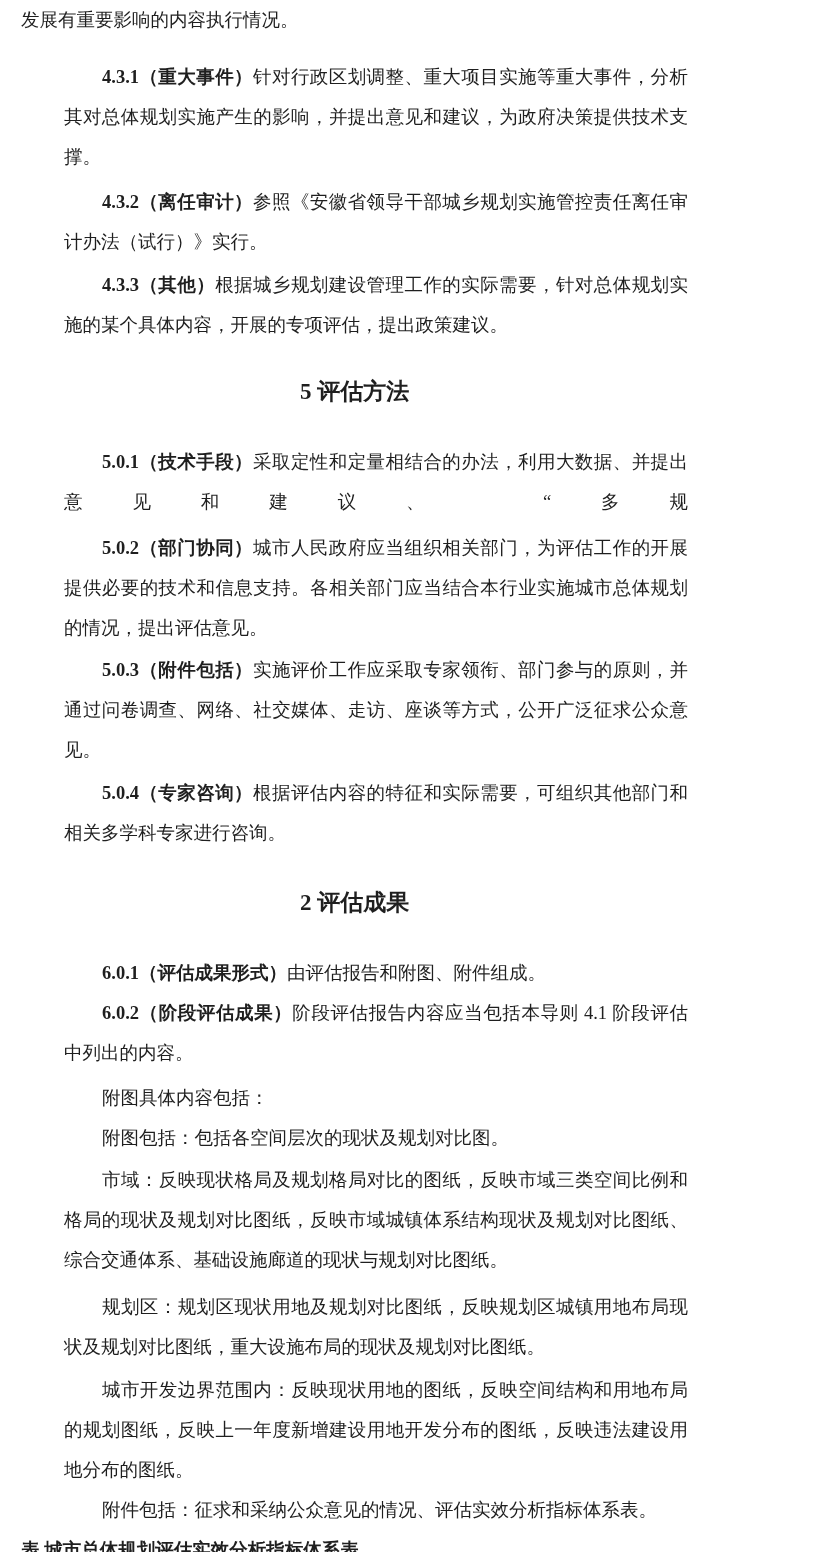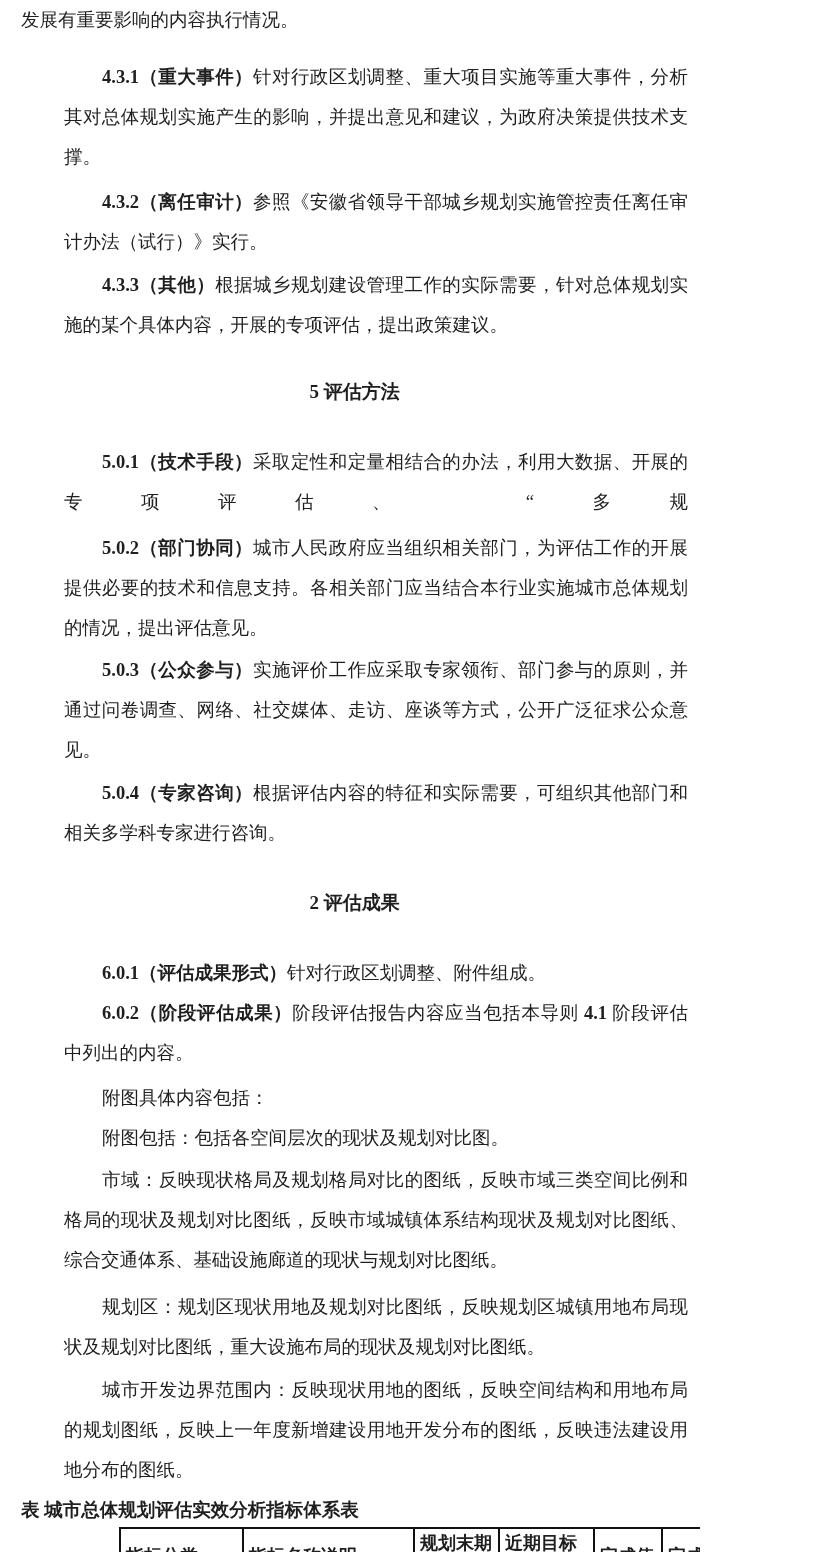--- a/index.html
+++ b/index.html
@@ -13,27 +13,27 @@
     width: 700px; height: 1552px;
     padding: 0 12px 12px 21px;
     overflow: hidden;
     font-size: 18.5px;
     line-height: 40px;
     text-align: justify;
   }
   p { margin: 0; }
   .indent { text-indent: 38px; margin-left: 43px; }
   .clause-label { font-weight: bold; }
-  .ref-bold { font-weight: bold; }
+  .ref-bold { font-weight: normal; }
   .heading-left {
     font-weight: bold; font-size: 19.5px; line-height: 40px;
     text-align: left; margin: 13px 0 0 0;
   }
   .heading-center {
-    font-weight: bold; font-size: 19px; line-height: 40px;
+    font-weight: bold; font-size: 23px; line-height: 40px;
     text-align: center;
   }
   .flush-last { text-align-last: justify; }
   .table-title {
     font-weight: bold; font-size: 18.5px; line-height: 30px;
     text-align: left; margin-top: 5px;
   }
   table.ind-table {
     border-collapse: collapse;
     table-layout: fixed;
@@ -62,45 +62,46 @@
 
 
   <p class="body-text indent" style="margin-top:17px"><span class="clause-label">4.3.1（重大事件）</span><span>针对行政区划调整、重大项目实施等重大事件，分析其对总体规划实施产生的影响，并提出意见和建议，为政府决策提供技术支撑。</span></p>
 
   <p class="body-text indent" style="margin-top:5px"><span class="clause-label">4.3.2（离任审计）</span><span>参照《安徽省领导干部城乡规划实施管控责任离任审计办法（试行）》实行。</span></p>
 
   <p class="body-text indent" style="margin-top:3px"><span class="clause-label">4.3.3（其他）</span><span>根据城乡规划建设管理工作的实际需要，针对总体规划实施的某个具体内容，开展的专项评估，提出政策建议。</span></p>
 
   <h2 class="heading-center" style="margin-top:27px">5 评估方法</h2>
 
-  <p class="body-text indent flush-last" style="margin-top:30px"><span class="clause-label">5.0.1（技术手段）</span><span>采取定性和定量相结合的办法，利用大数据、开展的专项评估、　“多规</span></p>
+  <p class="body-text indent flush-last" style="margin-top:30px"><span class="clause-label">5.0.1（技术手段）</span><span>采取定性和定量相结合的办法，利用大数据、并提出意见和建议、　“多规</span></p>
 
 
   <p class="body-text indent" style="margin-top:6px"><span class="clause-label">5.0.2（部门协同）</span><span>城市人民政府应当组织相关部门，为评估工作的开展提供必要的技术和信息支持。各相关部门应当结合本行业实施城市总体规划的情况，提出评估意见。</span></p>
 
-  <p class="body-text indent" style="margin-top:2px"><span class="clause-label">5.0.3（公众参与）</span><span>实施评价工作应采取专家领衔、部门参与的原则，并通过问卷调查、网络、社交媒体、走访、座谈等方式，公开广泛征求公众意见。</span></p>
+  <p class="body-text indent" style="margin-top:2px"><span class="clause-label">5.0.3（附件包括）</span><span>实施评价工作应采取专家领衔、部门参与的原则，并通过问卷调查、网络、社交媒体、走访、座谈等方式，公开广泛征求公众意见。</span></p>
 
   <p class="body-text indent" style="margin-top:3px"><span class="clause-label">5.0.4（专家咨询）</span><span>根据评估内容的特征和实际需要，可组织其他部门和相关多学科专家进行咨询。</span></p>
 
   <h2 class="heading-center" style="margin-top:30px">2 评估成果</h2>
 
-  <p class="body-text indent" style="margin-top:30px"><span class="clause-label">6.0.1（评估成果形式）</span><span>针对行政区划调整、附件组成。</span></p>
+  <p class="body-text indent" style="margin-top:30px"><span class="clause-label">6.0.1（评估成果形式）</span><span>由评估报告和附图、附件组成。</span></p>
 
   <p class="body-text indent"><span class="clause-label">6.0.2（阶段评估成果）</span><span>阶段评估报告内容应当包括本导则 </span><span class="ref-bold">4.1</span><span> 阶段评估中列出的内容。</span></p>
 
   <p class="body-text indent" style="margin-top:5px">附图具体内容包括：</p>
 
   <p class="body-text indent">附图包括：包括各空间层次的现状及规划对比图。</p>
 
   <p class="body-text indent" style="margin-top:2px">市域：反映现状格局及规划格局对比的图纸，反映市域三类空间比例和格局的现状及规划对比图纸，反映市域城镇体系结构现状及规划对比图纸、综合交通体系、基础设施廊道的现状与规划对比图纸。</p>
 
   <p class="body-text indent" style="margin-top:7px">规划区：规划区现状用地及规划对比图纸，反映规划区城镇用地布局现状及规划对比图纸，重大设施布局的现状及规划对比图纸。</p>
 
   <p class="body-text indent" style="margin-top:3px">城市开发边界范围内：反映现状用地的图纸，反映空间结构和用地布局的规划图纸，反映上一年度新增建设用地开发分布的图纸，反映违法建设用地分布的图纸。</p>
 
+  <p class="body-text indent">附件包括：征求和采纳公众意见的情况、评估实效分析指标体系表。</p>
 
   <p class="table-title">表 城市总体规划评估实效分析指标体系表</p>
 
   <table class="ind-table">
     <colgroup>
       <col style="width:39px">
         <col style="width:84px">
         <col style="width:171px">
       <col style="width:85px">
         <col style="width:95px">

